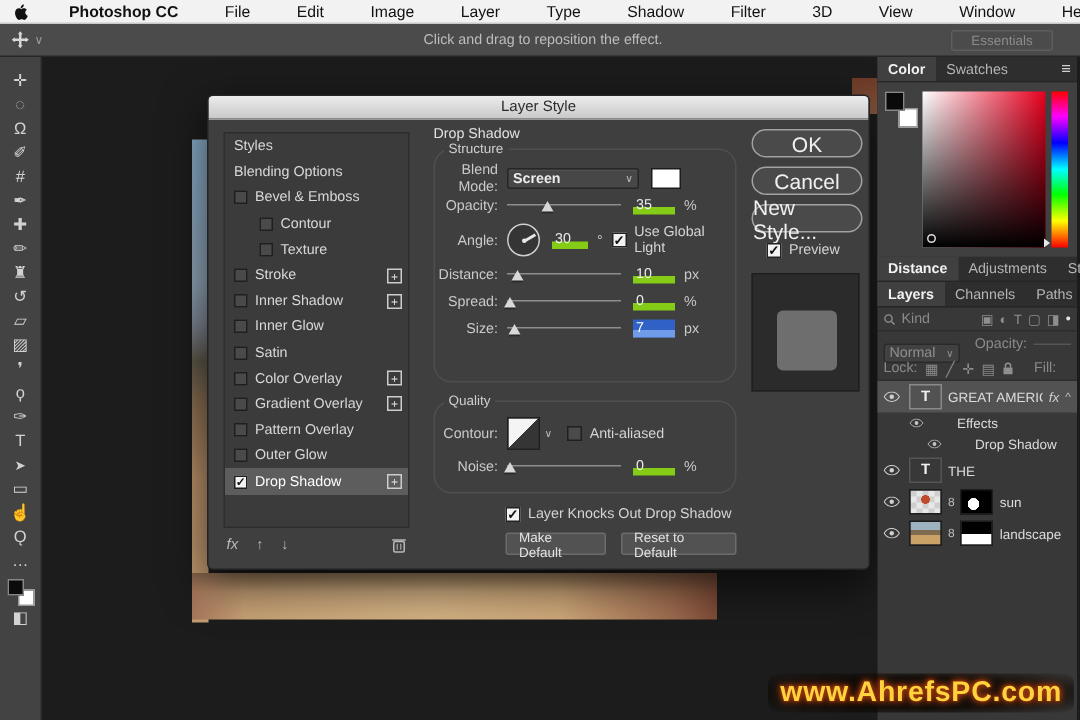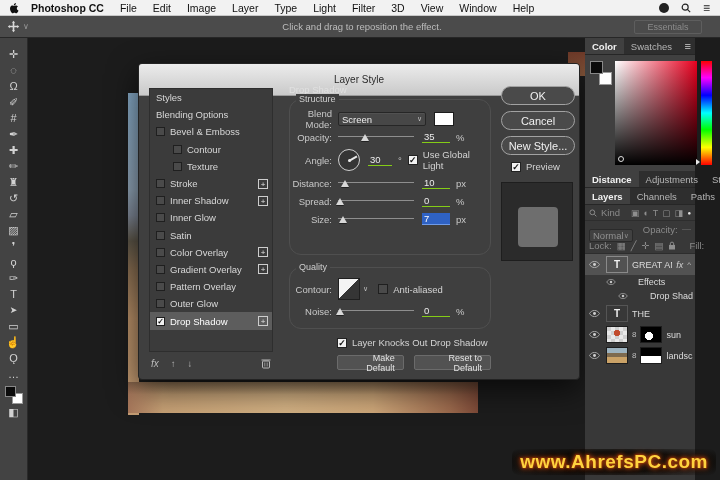--- a/index.html
+++ b/index.html
@@ -3,21 +3,21 @@
 <meta charset="utf-8">
 <style>
   * { margin:0; padding:0; box-sizing:border-box; }
   html,body { width:720px; height:480px; overflow:hidden; background:#1c1c1c;
     font-family:"Liberation Sans", sans-serif; -webkit-font-smoothing:antialiased; }
 
   
   .menubar { position:absolute; left:0; top:0; width:720px; height:16px; background:#f2f2f2;
     display:flex; align-items:center; gap:0; font-size:10.5px; color:#111; border-bottom:1px solid #c8c8c8; }
   .menubar .apple { margin:0 10px 0 9px; display:flex; }
-  .menubar .mi { padding:0 8px; white-space:nowrap; }
+  .menubar .mi { padding:0 8px; white-space:nowrap;margin-left:15px; }
   .menubar .mi.app { font-weight:bold; padding-left:2px; }
   .menubar .spacer { flex:1; }
   .menubar .tray { display:flex; align-items:center; gap:12px; margin-right:10px; color:#222; }
   .cc-ring { width:10px; height:10px; border-radius:50%; background:#222; color:#f2f2f2;
     font-size:6px; font-weight:bold; display:flex; align-items:center; justify-content:center; }
   .tray .ham { font-size:12px; line-height:1; }
 
   
   .optionsbar { position:absolute; left:0; top:16px; width:720px; height:22px; background:#4b4b4b;
     border-bottom:1px solid #272727; display:flex; align-items:center; }
@@ -43,21 +43,21 @@
     background:linear-gradient(#86aac7 0%, #8fa3b5 30%, #7e8796 38%, #5d5648 46%, #8a6f52 55%, #b99068 70%, #c49c73 100%); }
   .doc-corner { position:absolute; left:540px; top:14px; width:17px; height:24px; background:linear-gradient(#6f3a29,#8a5a3d); }
   .doc-bottom { position:absolute; left:100px; top:344px; width:350px; height:31px;
     background:linear-gradient(90deg,#a5765a 0%, #c8a276 10%, #d4b284 45%, #cfa87a 70%, #9c6a4d 92%, #7e4a38 100%); }
   .doc-bottom .haze { position:absolute; inset:0;
     background:linear-gradient(180deg, rgba(90,70,50,.45) 0%, rgba(0,0,0,0) 40%); }
 
   
   .dialog { position:absolute; left:138px; top:63px; width:442px; height:317px; background:#3f3f3f;
     border:1px solid #232323; border-radius:4px; box-shadow:0 10px 30px rgba(0,0,0,.65); font-size:9.5px; color:#d4d4d4; }
-  .dlg-title { height:32px; background:linear-gradient(#ececec,#c9c9c9); border-radius:3px 3px 0 0;
+  .dlg-title { height:16px; background:linear-gradient(#ececec,#c9c9c9); border-radius:3px 3px 0 0;
     display:flex; align-items:center; justify-content:center; color:#2b2b2b; font-size:10px; border-bottom:1px solid #9a9a9a;text-align:right; }
 
   .styles-panel { position:absolute; left:10px; top:24px; width:124px; height:264px;
     background:#3b3b3b; border:1px solid #2e2e2e; }
   .style-row { height:17.2px; display:flex; align-items:center; gap:5px; padding:0 4px 0 6px; color:#d8d8d8; }
   .style-row .ind { width:12px; }
   .style-row.selected { background:#5d5d5d; color:#fff; }
   .style-row .grow { flex:1; }
   .cbx { width:9px; height:9px; border:1px solid #1f1f1f; background:#4a4a4a; flex:0 0 auto; }
   .cbx.checked { background:#f2f2f2; color:#111; font-size:8px; line-height:8px; text-align:center; font-weight:bold; }
@@ -68,56 +68,56 @@
   .fxrow .trash { margin-left:auto; }
 
   .settings { position:absolute; left:150px; top:20px; width:202px; height:290px; }
   .sec-hdr { font-size:9.5px; color:#e0e0e0; margin-bottom:2px; }
   .groupbox { position:relative; border:1px solid #4f4f4f; border-radius:12px; margin-top:4px; padding:8px 4px 4px 0; }
   .grouplabel { position:absolute; top:-6px; left:6px; background:#3f3f3f; padding:0 3px; color:#cfcfcf; font-size:9px; }
   .srow { display:flex; align-items:center; height:18px; }
   .srow .lbl { width:48px; text-align:right; color:#c9c9c9; padding-right:6px; flex:0 0 auto; }
   .dropdown { width:88px; height:14px; background:#474747; border:1px solid #262626; border-radius:2px;
     display:flex; align-items:center; padding:0 3px; color:#ececec; box-shadow:inset 0 1px 0 rgba(255,255,255,.06); }
-  .dropdown .grow { flex:1; }
+  .dropdown .grow { flex:1;font-weight:bold; }
   .dropdown .arr { color:#bdbdbd; font-size:7px; }
   .colorchip { width:20px; height:14px; background:#fff; border:1px solid #1c1c1c; margin-left:8px; }
   .slider { position:relative; width:76px; height:12px; flex:0 0 auto; }
   .slider .track { position:absolute; left:0; right:0; top:5px; height:1px; background:#8e8e8e; }
   .slider .thumb { position:absolute; top:3px; width:0; height:0; border-left:4px solid transparent;
     border-right:4px solid transparent; border-bottom:7px solid #d8d8d8; transform:translateX(-4px);
     filter:drop-shadow(0 1px 0 #222); }
-  .vfield { width:28px; height:12px; margin-left:8px; border-bottom:1px solid #84cc16; color:#ececec;
+  .vfield { width:28px; height:12px; margin-left:8px; border-bottom:5px solid #84cc16; color:#ececec;
     text-align:left; padding-left:2px; flex:0 0 auto; }
   .vfield.sel { background:#2f62c4; border-bottom-color:#6f9be8; color:#fff; }
   .unit { margin-left:6px; color:#c9c9c9; }
   .dial { position:relative; width:22px; height:22px; border:1.5px solid #cfcfcf; border-radius:50%;
     background:#353535; flex:0 0 auto; }
   .dial .needle { position:absolute; left:50%; top:50%; width:9px; height:1.5px; background:#e8e8e8;
     transform-origin:0 50%; transform:rotate(-30deg); }
   .dial .dot { position:absolute; left:50%; top:50%; width:3px; height:3px; margin:-1.5px; background:#e8e8e8; border-radius:50%; }
   .ckrow { display:flex; align-items:center; gap:5px; }
   .ckbox { width:10px; height:10px; background:#f2f2f2; border:1px solid #222; color:#111; font-size:9px;
     line-height:9px; text-align:center; font-weight:bold; flex:0 0 auto; }
   .ckbox.off { background:#4a4a4a; border-color:#1f1f1f; color:transparent; }
   .contour-thumb { width:22px; height:22px; border:1px solid #1f1f1f;
     background:linear-gradient(135deg,#f4f4f4 49.5%, #353535 50%); flex:0 0 auto; }
   .mini-arr { color:#bdbdbd; font-size:7px; margin-left:3px; }
   .defbtn { height:15px; background:#525252; border:1px solid #6b6b6b; border-radius:2px; color:#e3e3e3;
     font-size:9px; display:flex; align-items:center; justify-content:center; padding:0 8px; }
 
   .dlg-right { position:absolute; left:362px; top:22px; width:74px; }
   .pillbtn { width:74px; height:19px; border:1px solid #a2a2a2; border-radius:10px; background:#4a4a4a;
-    color:#f0f0f0; font-size:11px; display:flex; align-items:center; justify-content:center; margin-bottom:6px; }
+    color:#f0f0f0; font-size:14px; display:flex; align-items:center; justify-content:center; margin-bottom:6px; }
   .previewck { display:flex; align-items:center; gap:5px; margin:4px 0 0 10px; }
   .previewbox { margin-top:10px; width:72px; height:79px; background:#2b2b2b; border:1px solid #1e1e1e; position:relative; }
   .previewbox .shape { position:absolute; left:16px; top:24px; width:40px; height:40px; background:#6e6e6e; border-radius:4px; }
 
   
-  .rightcol { position:absolute; left:585px; top:38px; width:110px; height:442px; background:#383838; font-size:9.5px; }
+  .rightcol { position:absolute; left:585px; top:38px; width:133px; height:442px; background:#383838; font-size:9.5px; }
   .tabsrow { height:17px; background:#2e2e2e; display:flex; align-items:stretch; color:#b5b5b5; border-bottom:1px solid #262626; }
   .tab { padding:0 7px; display:flex; align-items:center; }
   .tab.active { background:#404040; color:#f1f1f1; font-weight:bold; }
   .tabsrow .ham { margin-left:auto; padding:0 4px; display:flex; align-items:center; color:#cfcfcf; font-size:11px; }
 
   .color-content { position:relative; height:116px; background:#404040; }
   .fgbg { position:absolute; left:5px; top:6px; width:22px; height:24px; }
   .fgbg .b { position:absolute; right:0; bottom:0; width:13px; height:13px; background:#fff; border:1px solid #999; }
   .fgbg .f { position:absolute; left:0; top:0; width:13px; height:13px; background:#0a0a0a; border:1px solid #888; }
   .sat-field { position:absolute; left:30px; top:6px; width:82px; height:104px;
@@ -174,21 +174,21 @@
     <svg width="10" height="12" viewBox="0 0 11 13">
         <path fill="#111" d="M8.6 7c0-1.4 1.1-2 1.2-2.1-.7-1-1.7-1.1-2-1.1-.9-.1-1.7.5-2.1.5-.4 0-1.1-.5-1.8-.5-1 0-1.8.6-2.3 1.4-1 1.7-.3 4.3.7 5.7.5.7 1 1.4 1.8 1.4.7 0 1-.5 1.9-.5s1.1.5 1.9.5 1.3-.7 1.8-1.4c.5-.8.8-1.6.8-1.6s-1.9-.8-1.9-2.3zM7 2.8c.4-.5.7-1.1.6-1.8-.6 0-1.3.4-1.7.9-.4.4-.7 1.1-.6 1.7.6.1 1.3-.3 1.7-.8z"></path>
       </svg>
   </span>
   <span class="mi app">Photoshop CC</span>
   <span class="mi">File</span>
   <span class="mi">Edit</span>
   <span class="mi">Image</span>
   <span class="mi">Layer</span>
   <span class="mi">Type</span>
-  <span class="mi">Light</span>
+  <span class="mi">Shadow</span>
   <span class="mi">Filter</span>
   <span class="mi">3D</span>
   <span class="mi">View</span>
   <span class="mi">Window</span>
   <span class="mi">Help</span>
   <span class="spacer"></span>
   <span class="tray">
     <span class="cc-ring"></span>
     <span>
       <svg width="10" height="10" viewBox="0 0 12 12">
@@ -421,21 +421,21 @@
         <span class="vfield">0</span>
         <span class="unit">%</span>
       </div>
     </div>
 
     <div class="ckrow" style="margin:8px 0 0 48px;">
       <span class="ckbox">✓</span>
       <span>Layer Knocks Out Drop Shadow</span>
     </div>
 
-    <div style="display:flex; gap:10px; margin:7px 0 0 48px;text-align:right;">
+    <div style="display:flex; gap:10px; margin:7px 0 0 48px;">
       <span class="defbtn">Make Default</span>
       <span class="defbtn">Reset to Default</span>
     </div>
   </div>
 
   <div class="dlg-right">
     <div class="pillbtn">OK</div>
     <div class="pillbtn">Cancel</div>
     <div class="pillbtn">New Style...</div>
     <div class="previewck">

